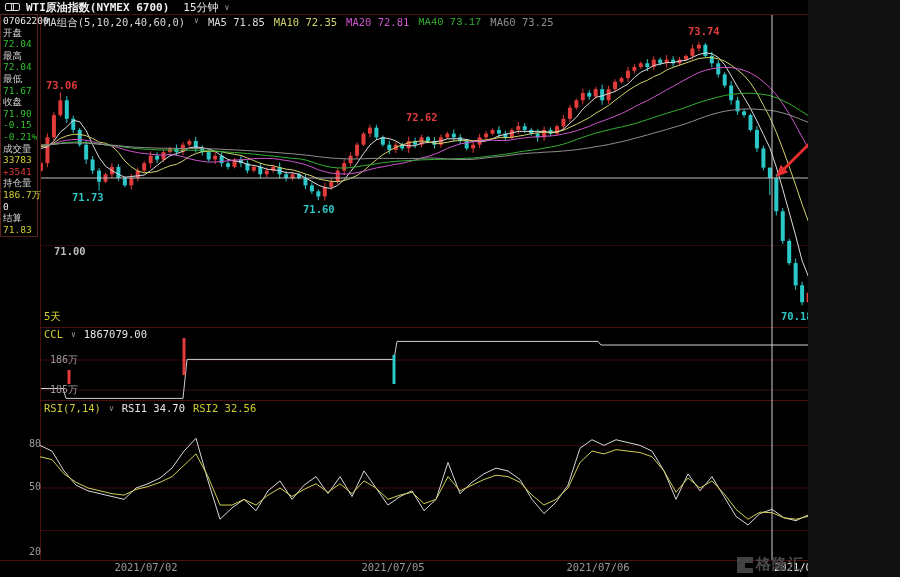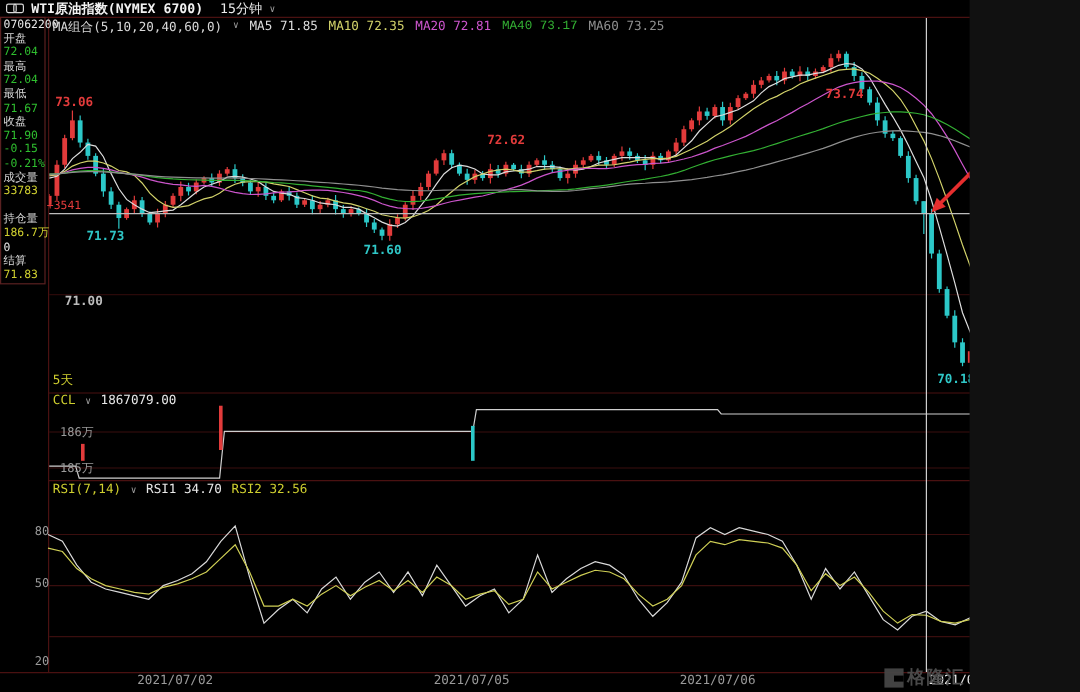--- a/index.html
+++ b/index.html
@@ -8,21 +8,21 @@
   #titlebar{position:absolute;left:0;top:0;width:900px;height:14px;display:flex;align-items:center;padding-left:5px;gap:6px;}
   .linkicon{display:inline-flex;}
   .linkicon span{width:7px;height:6px;border:1px solid #d8d8d8;border-radius:2px;display:inline-block;}
   .linkicon span+span{margin-left:-3px;}
   #title{font-size:11px;font-weight:bold;color:#f2f2f2;white-space:nowrap;}
   #period{font-size:11px;color:#ececec;margin-left:8px;}
   .chev{color:#9a9a9a;font-size:8px;}
   #sidebar{position:absolute;left:0px;top:14px;width:38px;height:223px;border:1px solid #5a2121;box-sizing:border-box;}
   .srow{height:11.6px;line-height:11.6px;font-size:9.5px;padding-left:2px;white-space:nowrap;}
   .c-label{color:#d8d8d8;} .c-green{color:#2fbf2f;} .c-yellow{color:#cfcf2f;}
-  .c-red{color:#e23b3b;margin-left:36px;} .c-white{color:#e8e8e8;}
+  .c-red{color:#e23b3b;} .c-white{color:#e8e8e8;}
   #marow{position:absolute;left:44px;top:16px;display:flex;gap:9px;font-size:10.5px;white-space:nowrap;align-items:flex-start;}
   #delay{position:absolute;left:900px;top:15px;font-size:10.5px;color:#dfe8df;}
   #corner-tri{position:absolute;left:892px;top:13px;width:0;height:0;border-left:8px solid transparent;border-top:7px solid #c03030;}
   .pricelabel{position:absolute;font-size:10.5px;font-weight:bold;white-space:nowrap;}
   #pricebox{position:absolute;left:872px;top:166px;width:27px;height:13px;border:1px solid #c8c8c8;
             background:#000;color:#ececec;font-size:10px;line-height:13px;text-align:center;}
   #anno{position:absolute;left:790px;top:86px;width:110px;text-align:center;color:#e62e2e;
         font-size:13px;font-weight:bold;line-height:18px;letter-spacing:1px;}
   #ccl-period{position:absolute;left:44px;top:310px;font-size:10.5px;color:#cfcf2f;}
   #ccl-head{position:absolute;left:44px;top:328px;display:flex;gap:8px;font-size:10.5px;align-items:center;}
@@ -407,19 +407,19 @@
 
   <div id="watermark">
     <div id="wm-logo"></div>
     <span id="wm-text">格隆汇</span>
   </div>
 
 <div class="pricelabel" style="left: 46px; top: 79px; color: rgb(226, 59, 59);">73.06</div>
     <div class="pricelabel" style="left: 72px; top: 191px; color: rgb(47, 199, 199);">71.73</div>
     <div class="pricelabel" style="left: 303px; top: 203px; color: rgb(47, 199, 199);">71.60</div>
     <div class="pricelabel" style="left: 358px; top: 111px; color: rgb(226, 59, 59); margin-left: 48px;">72.62</div>
-    <div class="pricelabel" style="left: 688px; top: 25px; color: rgb(226, 59, 59); margin-top: 48px;">73.74</div>
+    <div class="pricelabel" style="left: 688px; top: 25px; color: rgb(226, 59, 59);">73.74</div>
     <div class="pricelabel" style="left: 781px; top: 310px; color: rgb(47, 199, 199);">70.18</div>
     <div class="pricelabel" style="left: 54px; top: 245px; color: rgb(188, 188, 188);">71.00</div>
     <div class="xdate" style="left: 101px;">2021/07/02</div>
     <div class="xdate" style="left: 348px;">2021/07/05</div>
     <div class="xdate" style="left: 553px;">2021/07/06</div>
   </div>
 
 </body></html>

